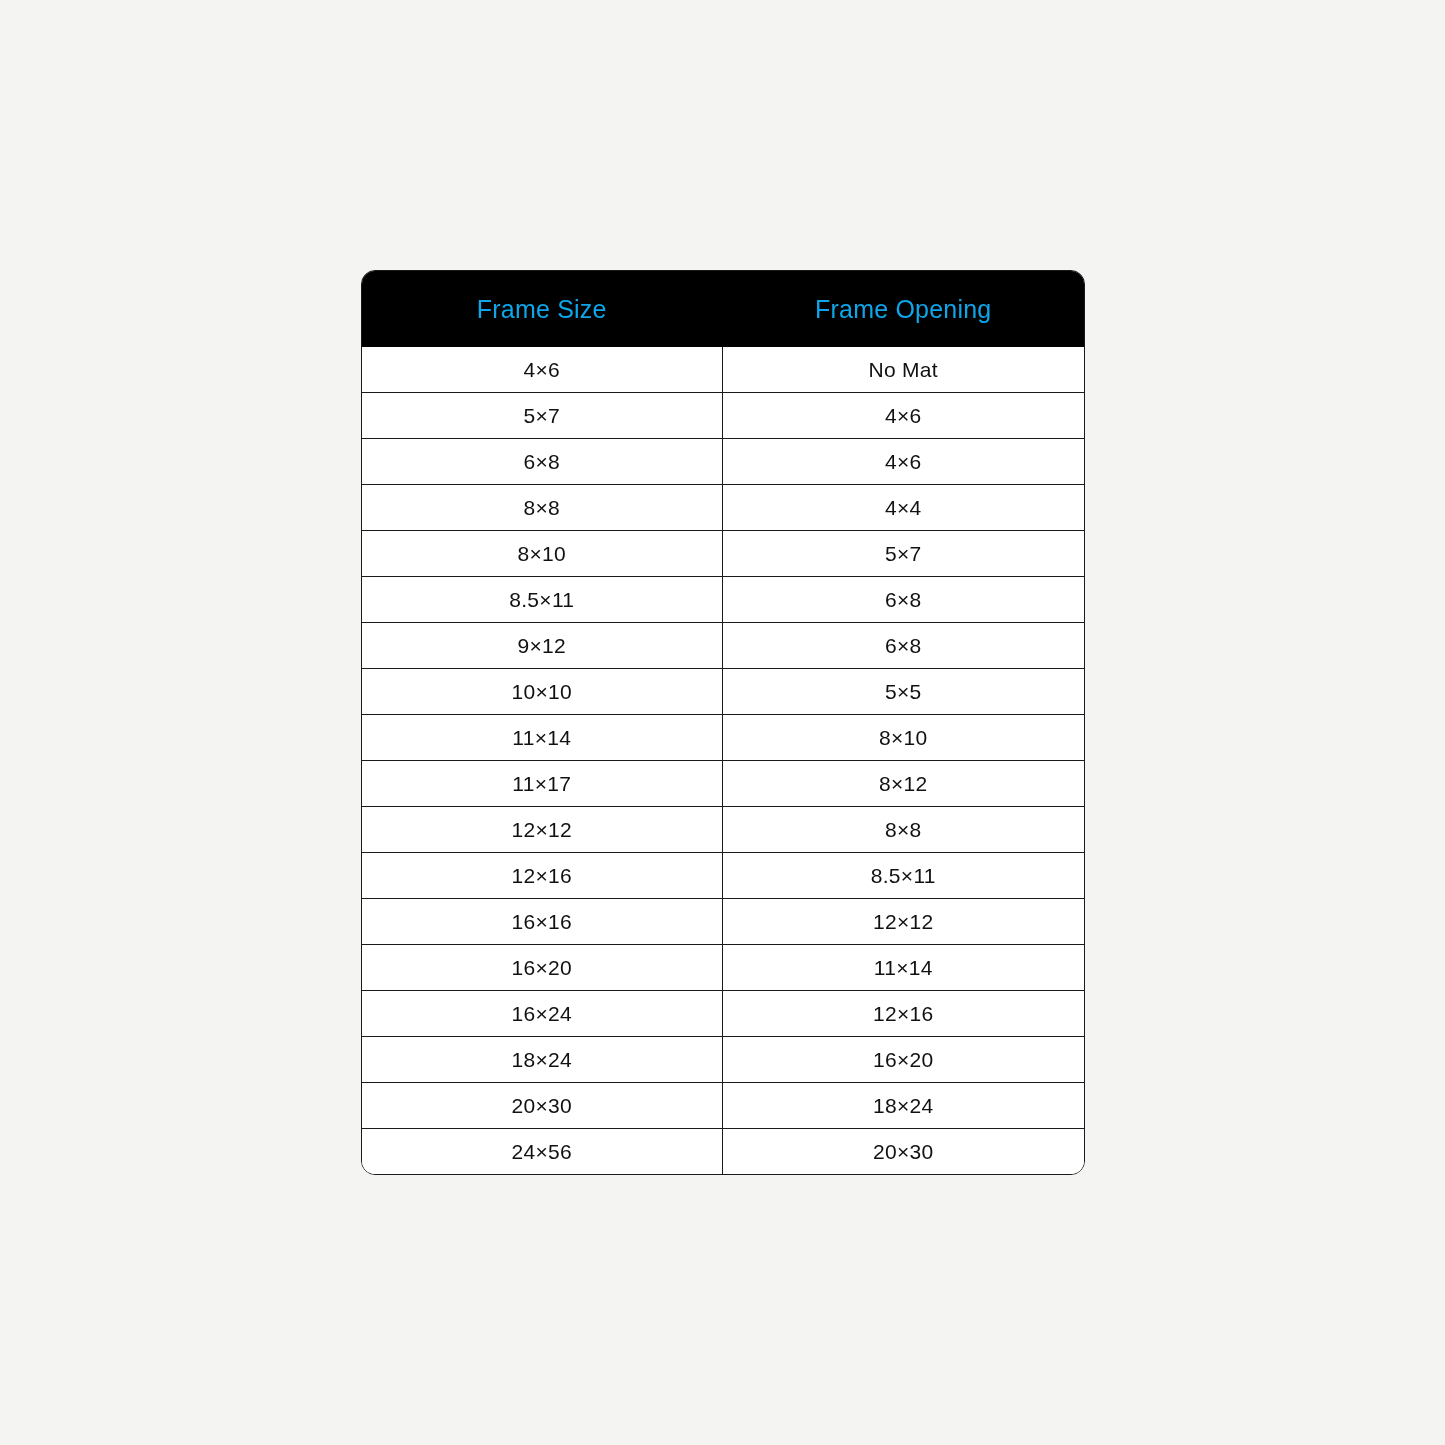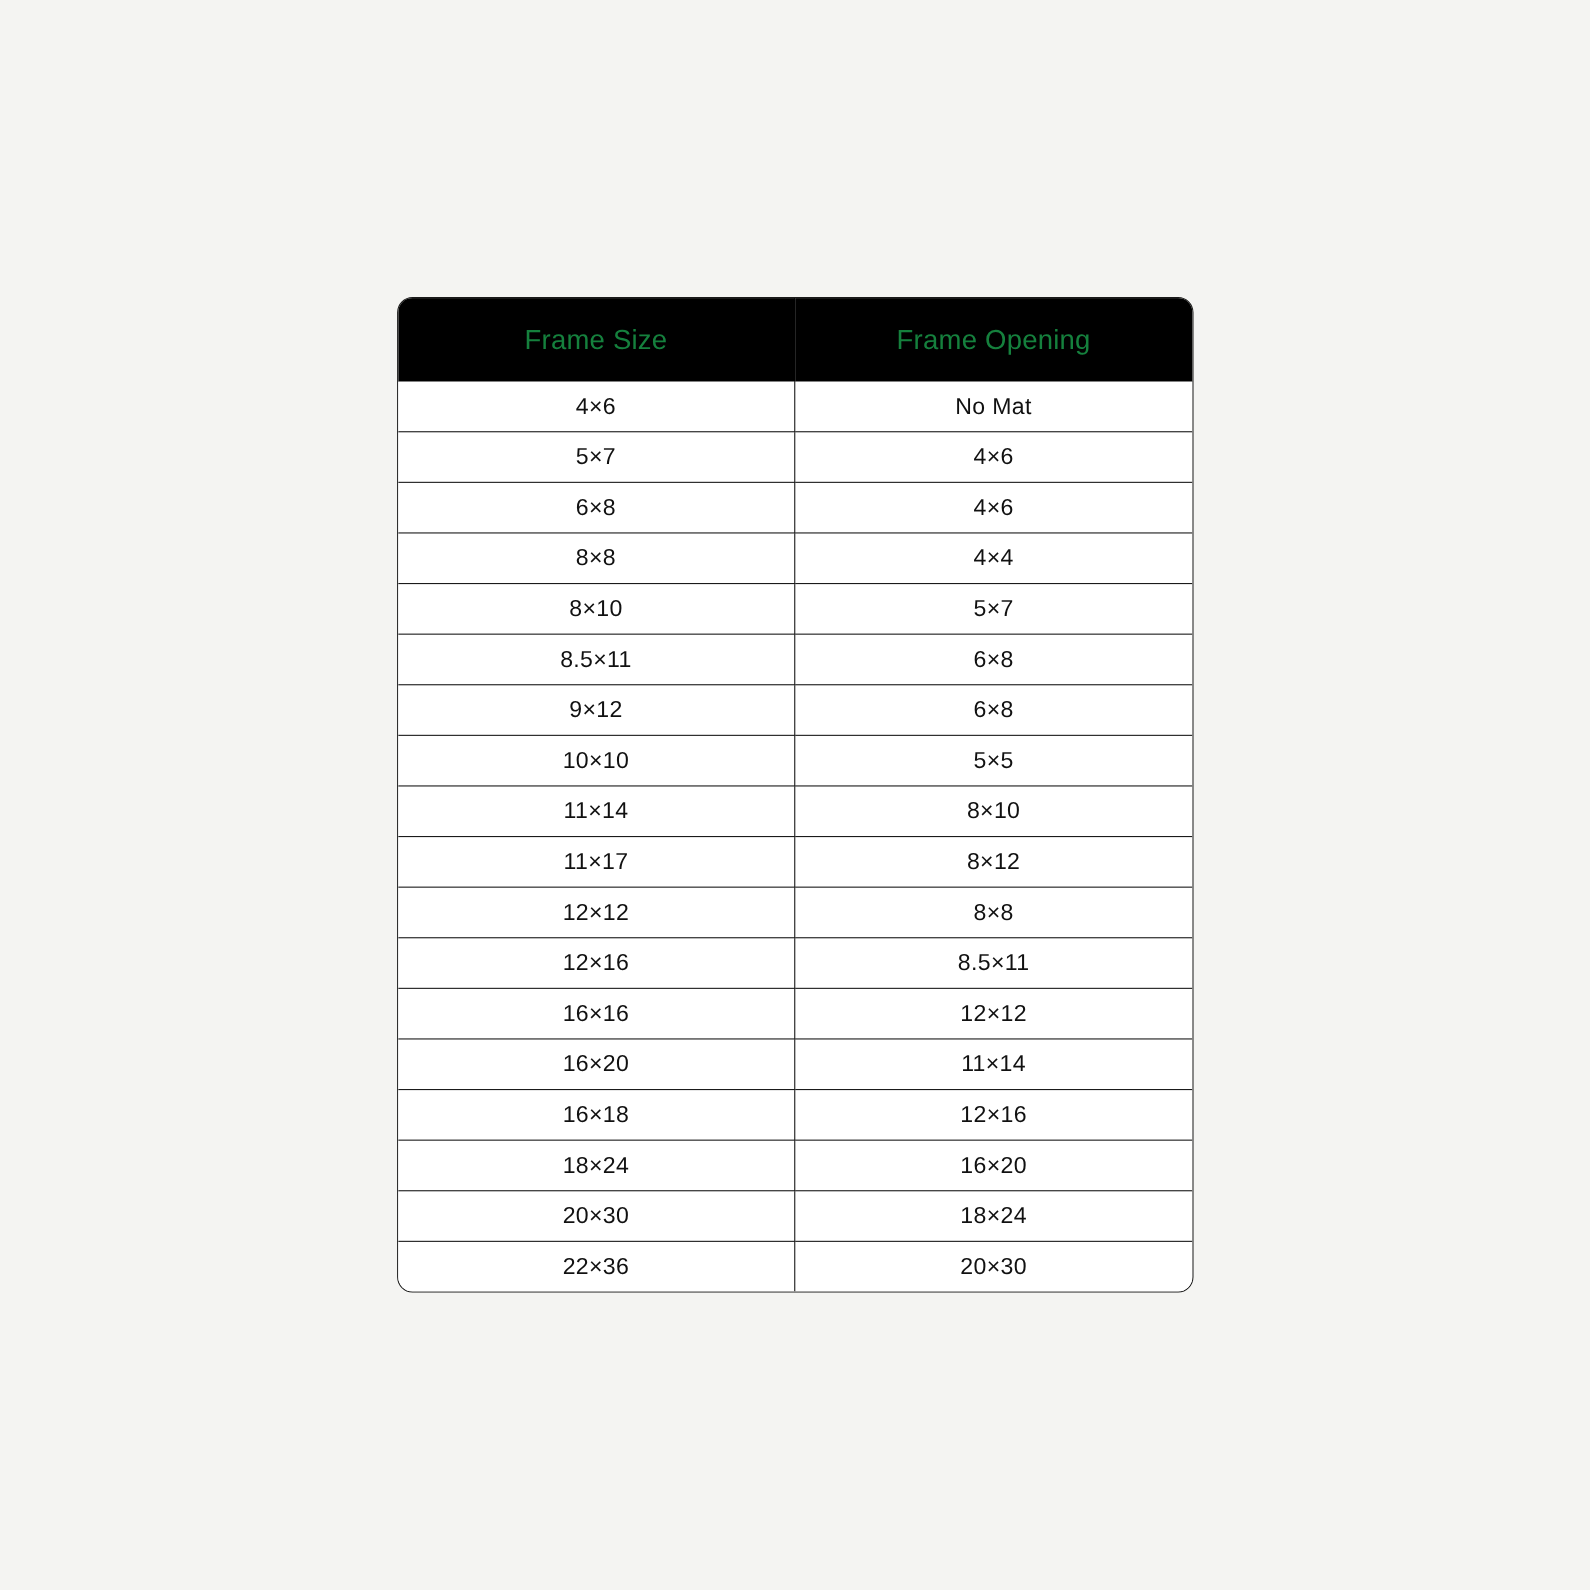--- a/index.html
+++ b/index.html
@@ -29,21 +29,21 @@
     overflow: hidden;
     box-sizing: border-box;
   }
   table.size-table {
     width: 100%;
     border-collapse: collapse;
     table-layout: fixed;
   }
   table.size-table thead th {
     background: #000000;
-    color: #15803d;
+    color: #0ea5e9;
     font-size: 25px;
     font-weight: 500;
     letter-spacing: 0.2px;
     height: 76px;
     padding: 0;
     text-align: center;
     vertical-align: middle;
     border: none;
   }
   table.size-table thead th.col-left {
@@ -131,31 +131,31 @@
           </tr>
           <tr>
             <td class="col-left">16×16</td>
             <td>12×12</td>
           </tr>
           <tr>
             <td class="col-left">16×20</td>
             <td>11×14</td>
           </tr>
           <tr>
-            <td class="col-left">16×18</td>
+            <td class="col-left">16×24</td>
             <td>12×16</td>
           </tr>
           <tr>
             <td class="col-left">18×24</td>
             <td>16×20</td>
           </tr>
           <tr>
             <td class="col-left">20×30</td>
             <td>18×24</td>
           </tr>
           <tr>
-            <td class="col-left">22×36</td>
+            <td class="col-left">24×56</td>
             <td>20×30</td>
           </tr>
         </tbody>
     </table>
   </div>
 </div>
 
 </body></html>

